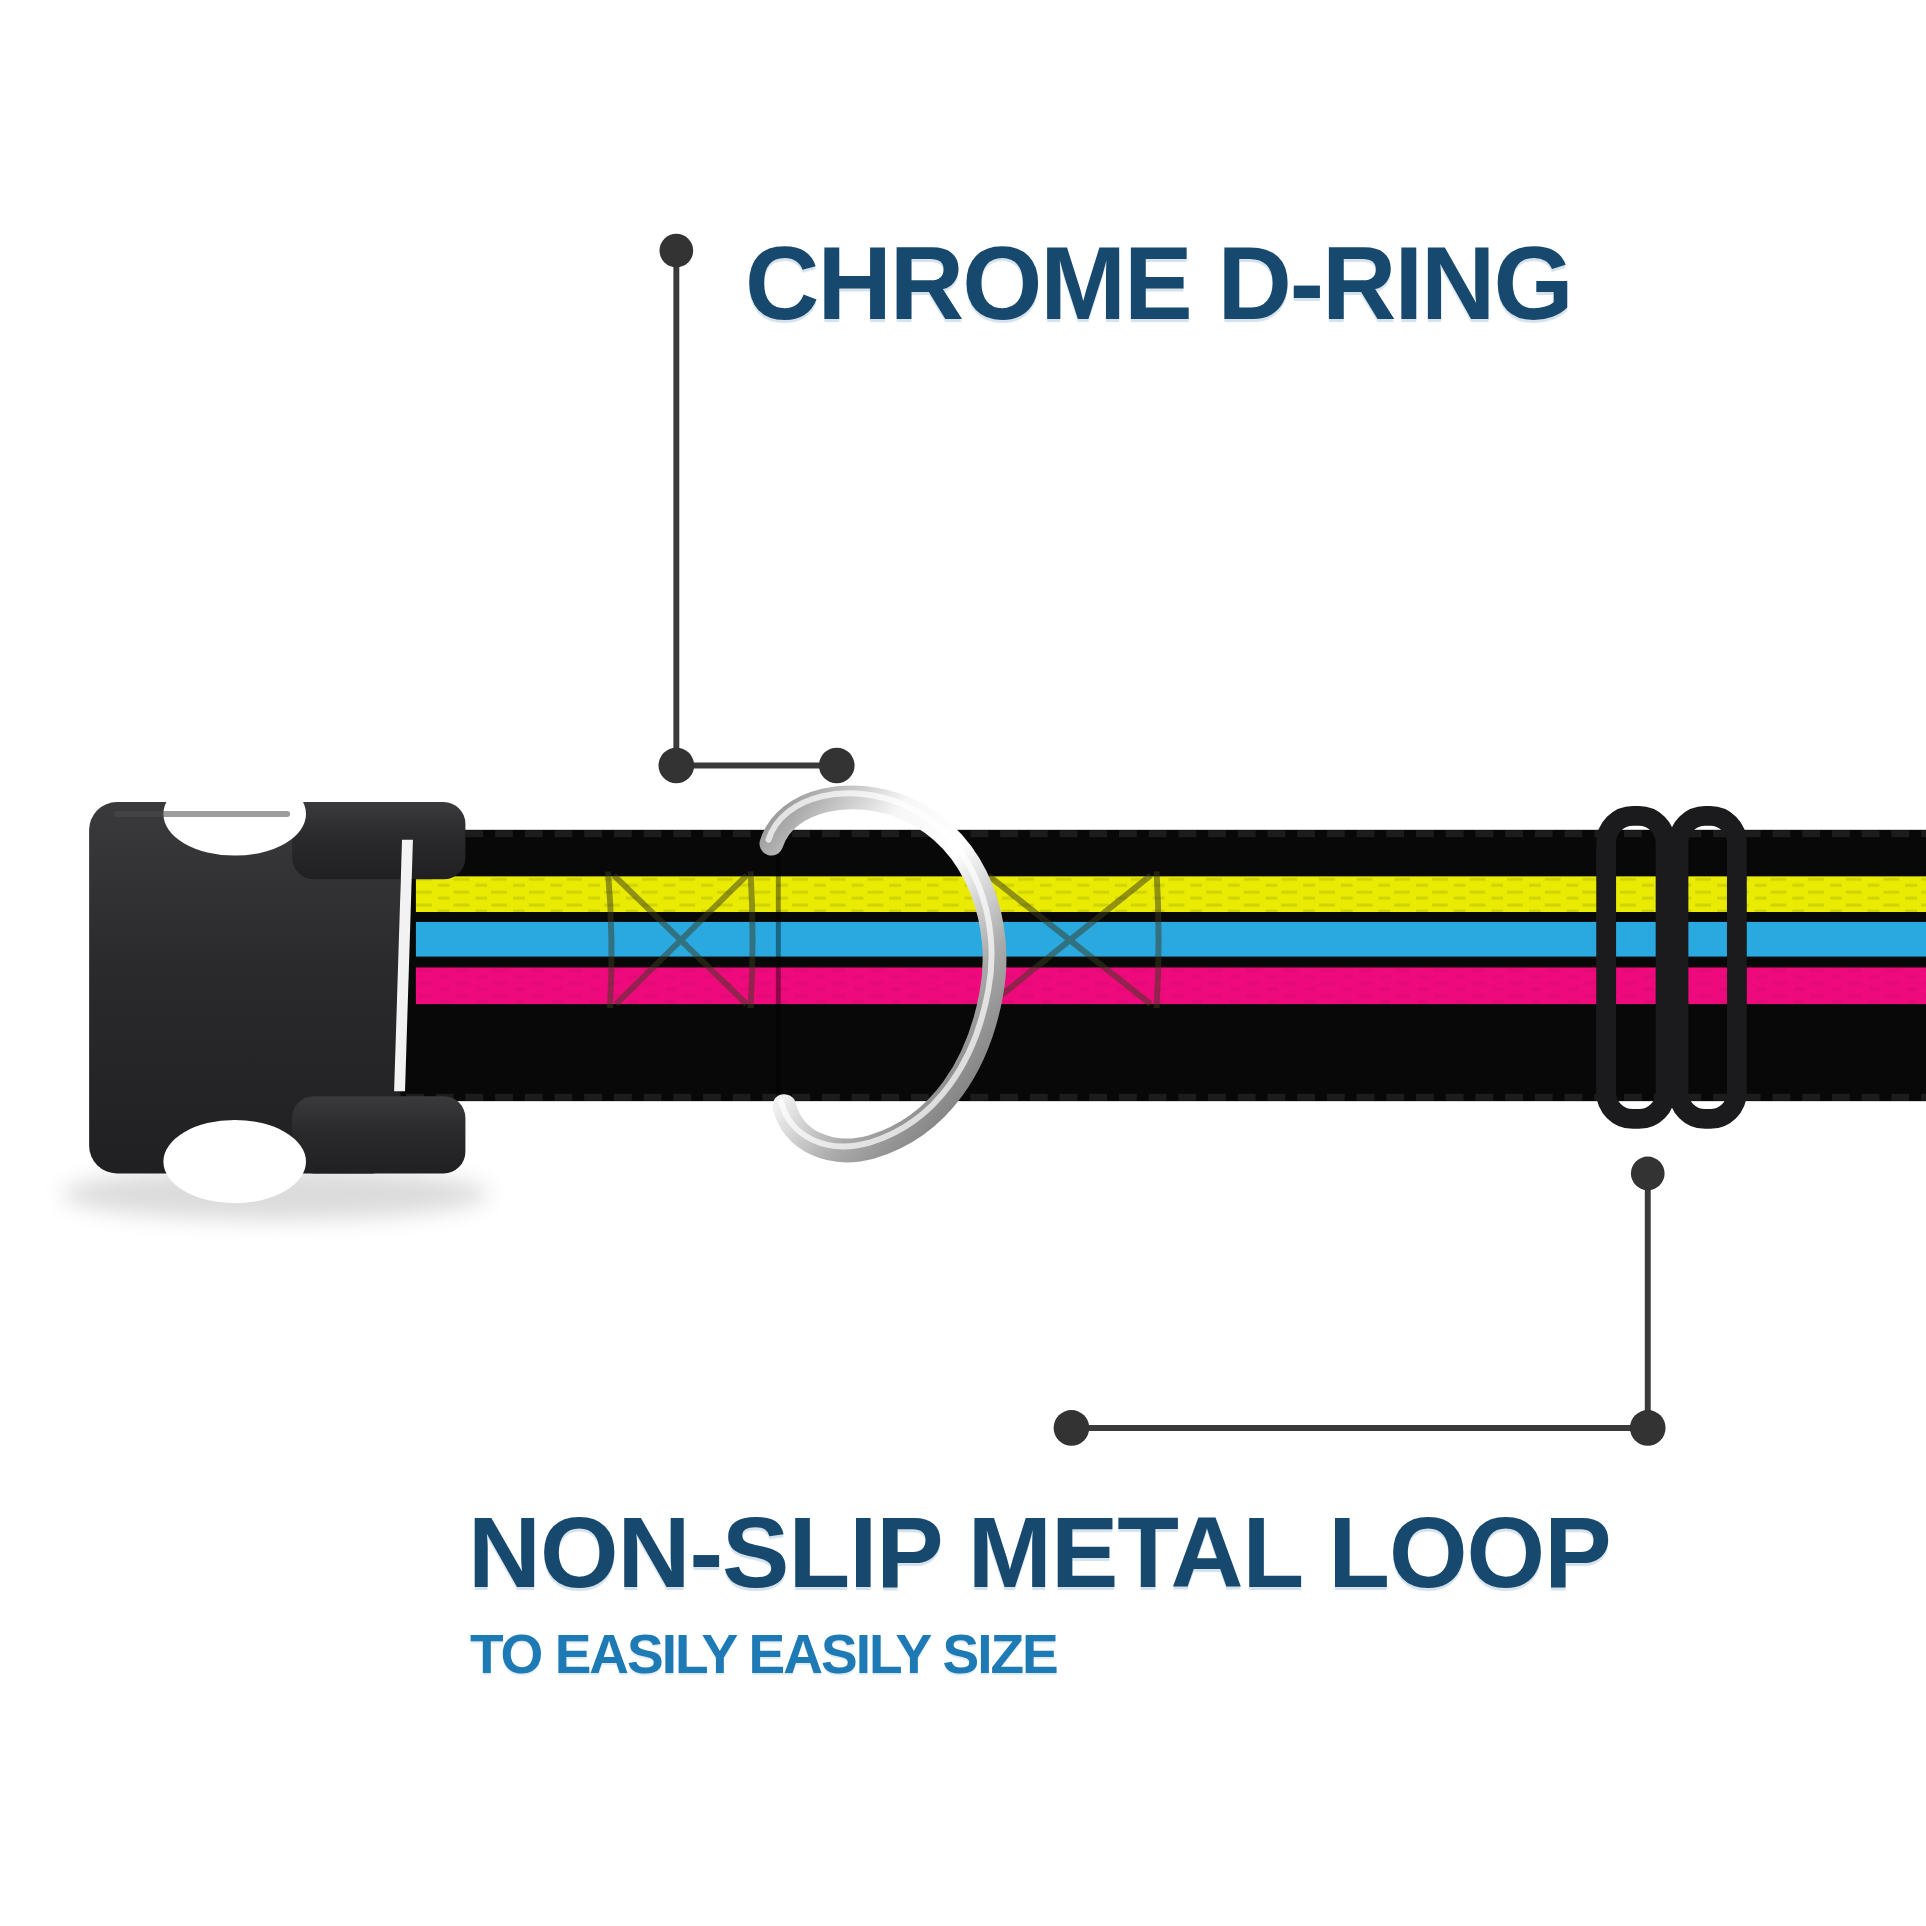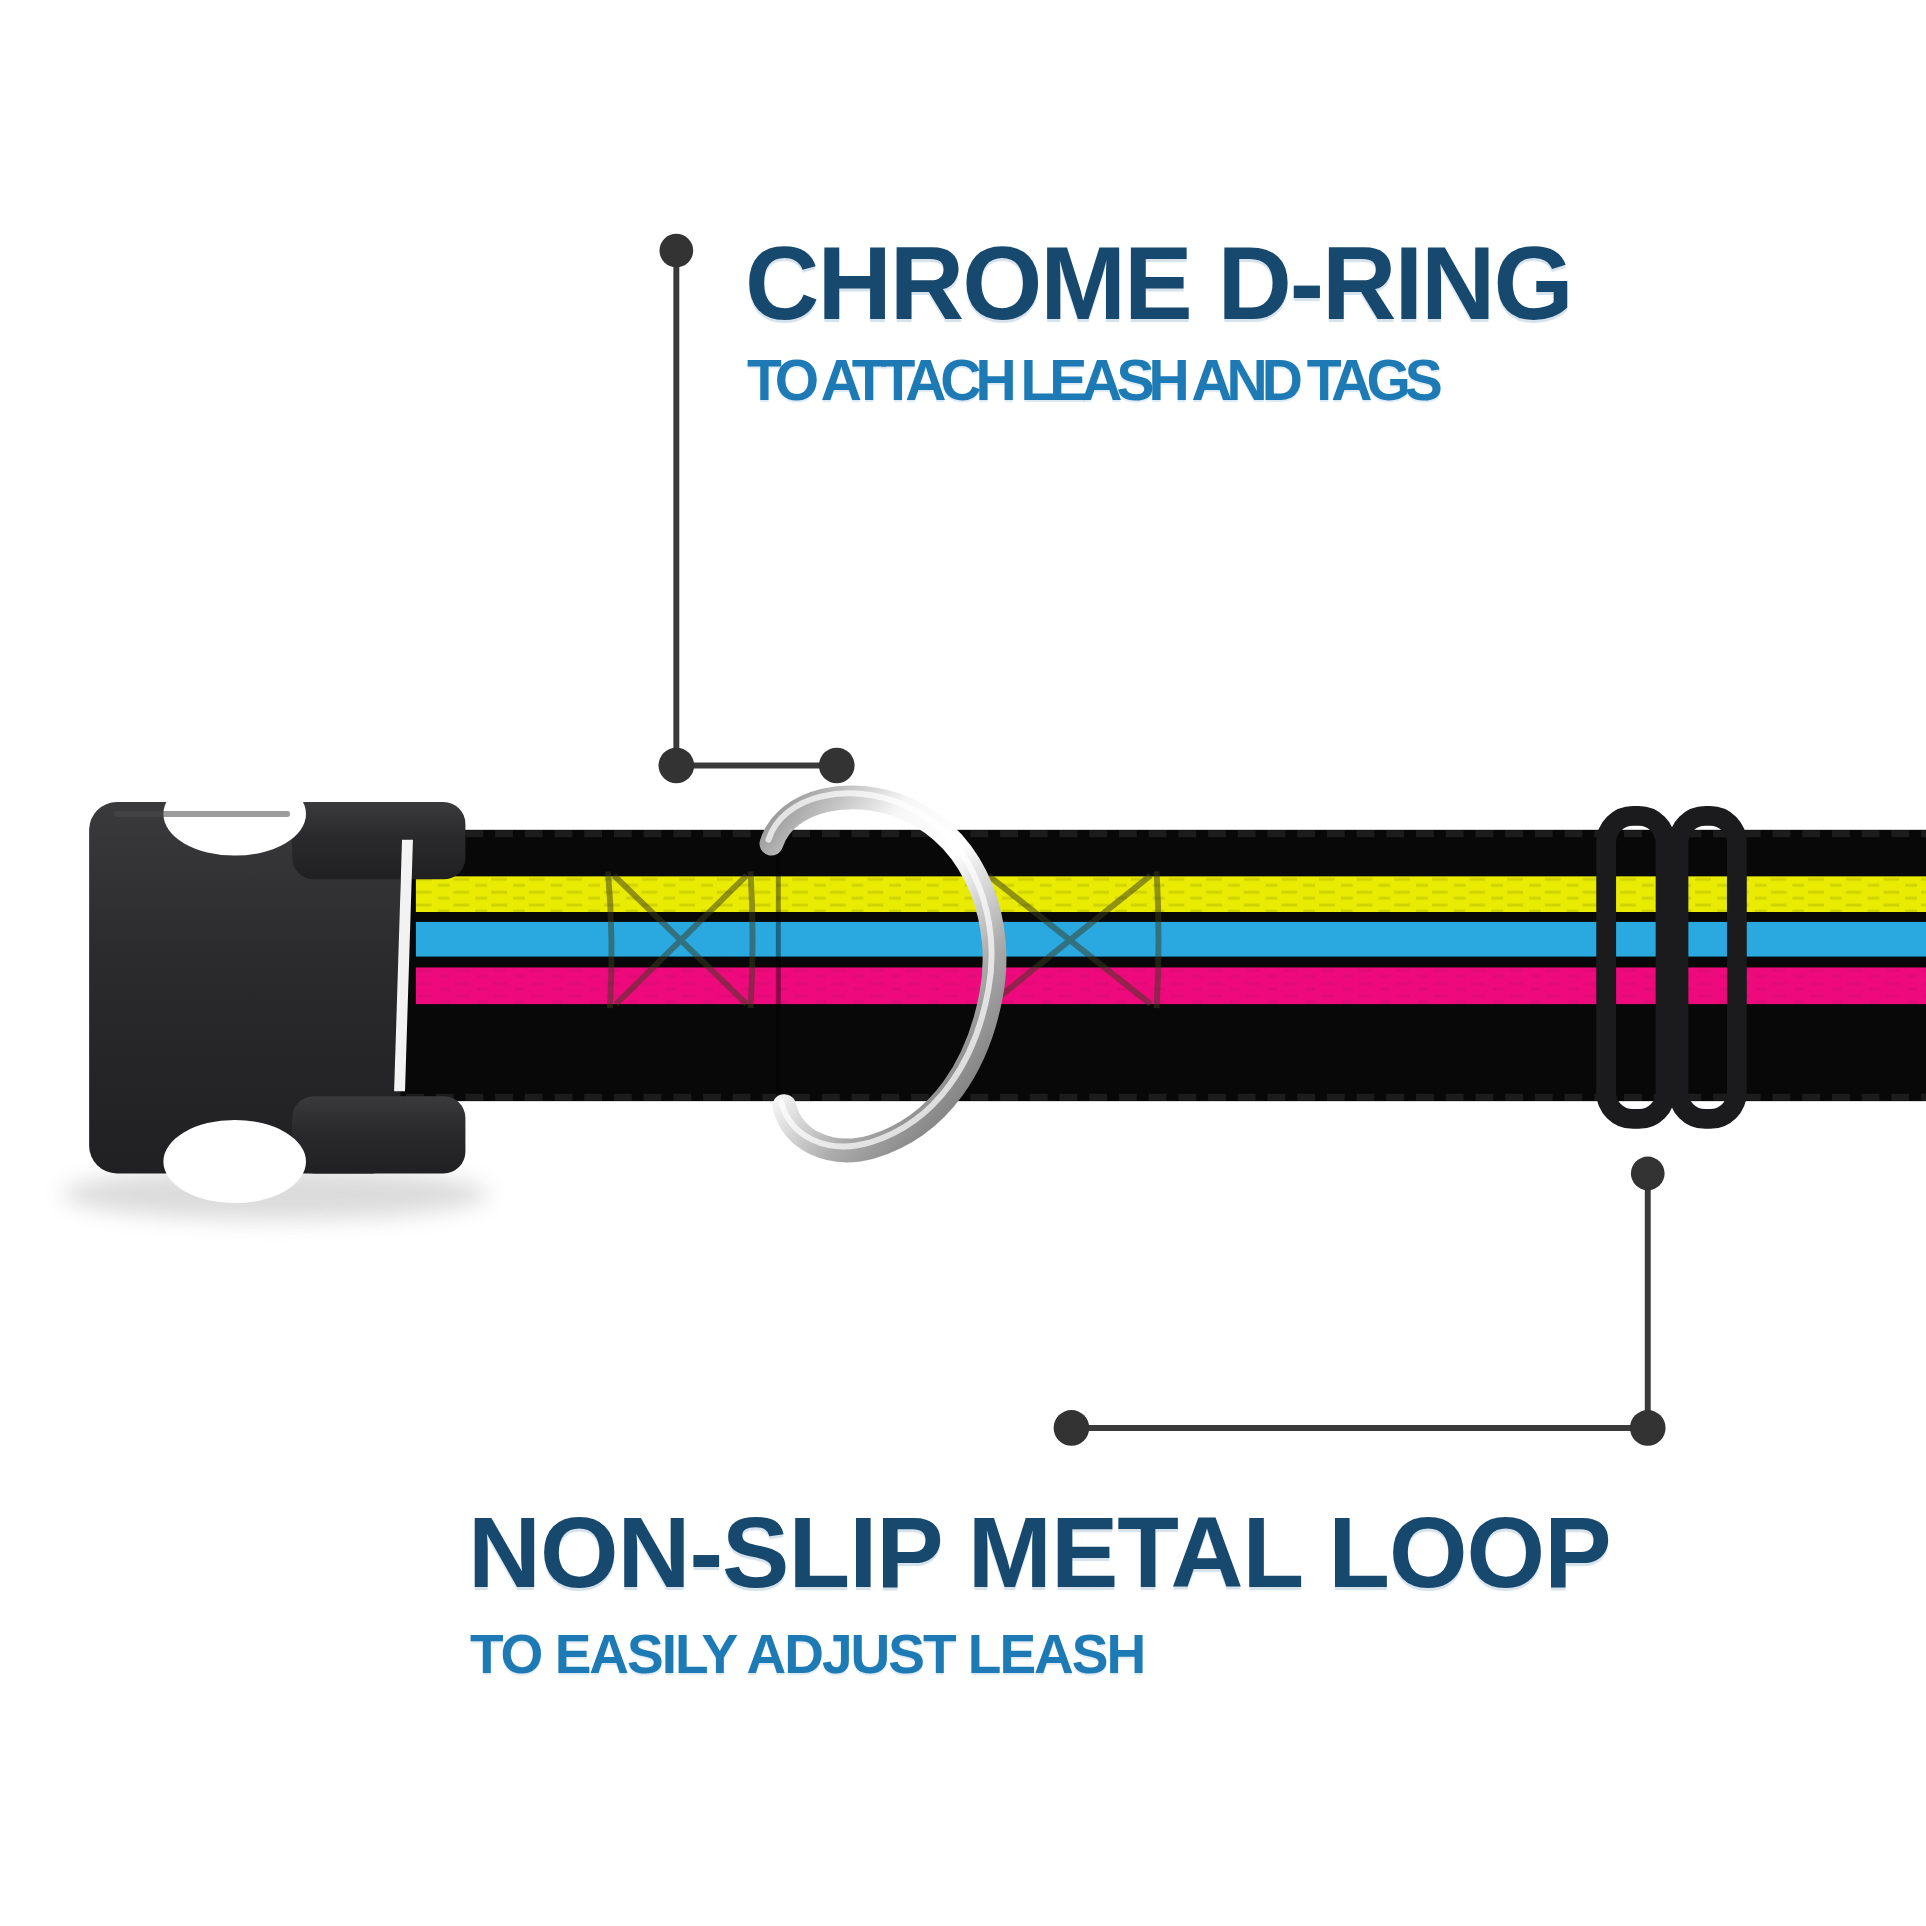--- a/index.html
+++ b/index.html
@@ -122,22 +122,21 @@
         <circle cx="845" cy="773" r="18"></circle>
         <circle cx="1664" cy="1185" r="17"></circle>
         <circle cx="1664" cy="1442" r="18"></circle>
         <circle cx="1082" cy="1442" r="18"></circle>
       </g>
     </g>
   </svg>
 
   <div class="callout callout-top">
     <h1 class="title">CHROME D-RING</h1>
-    <h2 class="subtitle">TO ATTACH LEASH AND TAGS</h2>
   </div>
 
   <div class="callout callout-bottom">
     <h1 class="title">NON-SLIP METAL LOOP</h1>
-    <h2 class="subtitle">TO EASILY ADJUST LEASH</h2>
+    <h2 class="subtitle">TO EASILY EASILY SIZE</h2>
   </div>
 
 </div>
 
 
 </body></html>

